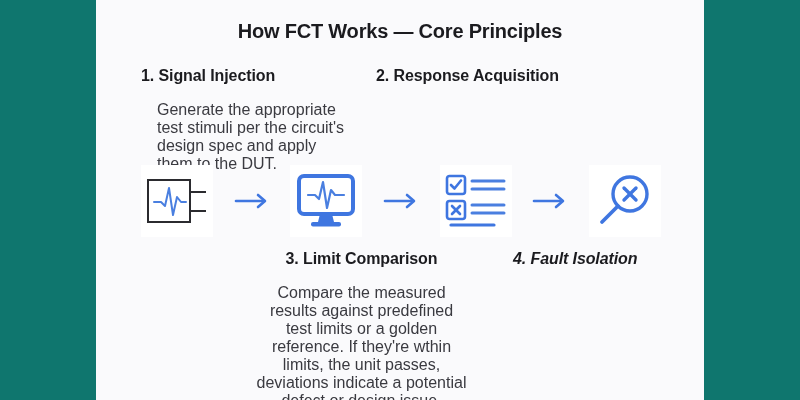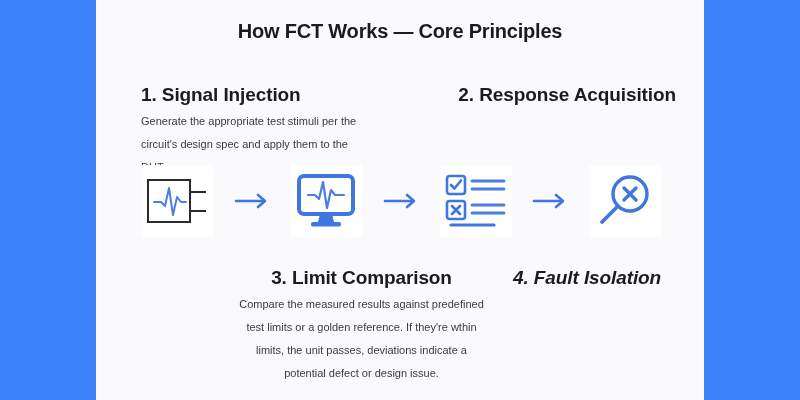--- a/index.html
+++ b/index.html
@@ -10,21 +10,21 @@
   body {
     width: 800px;
     height: 400px;
     overflow: hidden;
     font-family: "Liberation Sans", sans-serif;
   }
   .stage {
     position: relative;
     width: 800px;
     height: 400px;
-    background: #3b82f6;
+    background: #0f766e;
   }
   .canvas {
     position: absolute;
     left: 96px;
     top: 0;
     width: 608px;
     height: 400px;
     background: #fafafc;
     overflow: hidden;
   }
@@ -40,37 +40,37 @@
     font-weight: bold;
     color: #1b1b1f;
     letter-spacing: -0.2px;
   }
 
   
   .col {
     position: absolute;
   }
   .col-top1 { left: 45px;  top: 67px;  width: 225px; }
-  .col-top2 { left: 280px; top: 67px;  width: 300px; text-align: right; }
+  .col-top2 { left: 280px; top: 67px;  width: 300px; }
   .col-bot3 { left: 143px; top: 250px; width: 245px; text-align: center; }
   .col-bot4 { left: 417px; top: 250px; width: 175px; font-style: italic; }
 
   .head {
-    font-size: 19px;
+    font-size: 16px;
     font-weight: bold;
     color: #1b1b1f;
-    margin: 17px 0 4px 0;
+    margin: 0 0 4px 0;
     letter-spacing: -0.1px;
     white-space: nowrap;
   }
   .body-text {
-    font-size: 11px;
-    line-height: 23px;
+    font-size: 16px;
+    line-height: 18px;
     color: #3a3a40;
-    margin: 0;
+    margin: 16px;
   }
 
   
   .flow {
     position: absolute;
     left: 45px;
     top: 160px;
     width: 520px;
     height: 82px;
     display: flex;

